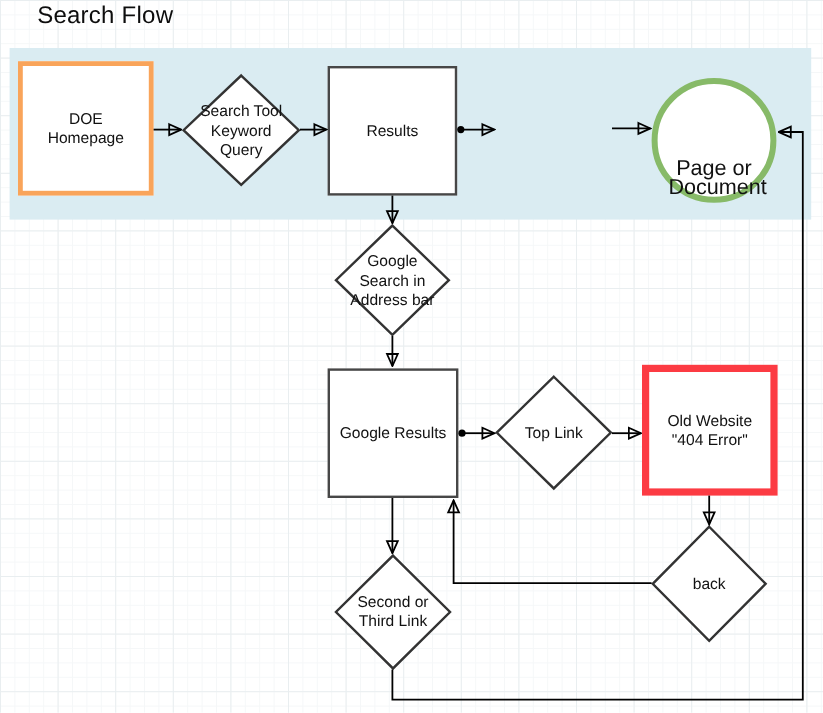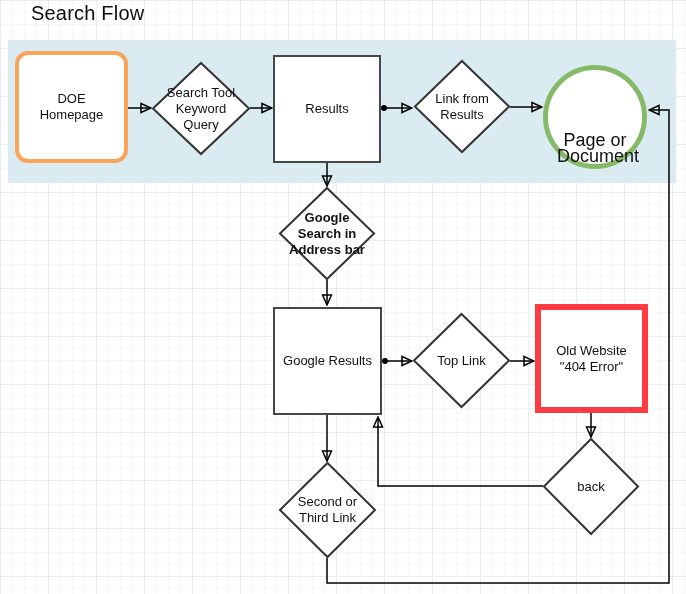--- a/index.html
+++ b/index.html
@@ -45,51 +45,45 @@
 </style>
 </head>
 <body>
 
 <div class="canvas">
 
   <div class="title">Search Flow</div>
 
   <div class="band"></div>
 
-  <div class="node rect orange" style="left:15px;top:51px;width:113px;height:112px;border-radius:13px;">
+  <div class="node rect orange" style="left:15px;top:51px;width:113px;height:112px;">
     <span class="lbl" style="width:82px;">DOE Homepage</span>
   </div>
 
   <div class="node rect" style="left:273px;top:55px;width:108px;height:108px;">
     <span class="lbl">Results</span>
   </div>
 
   <div class="node diamond" style="left:152px;top:62px;width:98px;height:93px;">
     <svg class="dshape" viewBox="0 0 100 100" preserveAspectRatio="none">
       <polygon points="50,1 99,50 50,99 1,50" fill="#ffffff" stroke="#333333" stroke-width="2" vector-effect="non-scaling-stroke"></polygon>
     </svg>
     <span class="dlabel lbl" style="width:76px;">Search Tool Keyword Query</span>
   </div>
 
-  <div class="node diamond" style="left:414px;top:60px;width:96px;height:93px;">
-    <svg class="dshape" viewBox="0 0 100 100" preserveAspectRatio="none">
-      <polygon points="50,1 99,50 50,99 1,50" fill="#ffffff" stroke="#333333" stroke-width="2" vector-effect="non-scaling-stroke"></polygon>
-    </svg>
-    <span class="dlabel lbl" style="width:70px;">Link from Results</span>
-  </div>
 
   <div class="node circle" style="left:543px;top:65px;width:104px;height:104px;">
     <span class="lbl" style="width:76px;">Page or Document</span>
   </div>
 
   <div class="node diamond" style="left:279px;top:187px;width:96px;height:93px;">
     <svg class="dshape" viewBox="0 0 100 100" preserveAspectRatio="none">
       <polygon points="50,1 99,50 50,99 1,50" fill="#ffffff" stroke="#333333" stroke-width="2" vector-effect="non-scaling-stroke"></polygon>
     </svg>
-    <span class="dlabel lbl" style="width:78px;font-weight:bold;">Google Search in Address bar</span>
+    <span class="dlabel lbl" style="width:78px;">Google Search in Address bar</span>
   </div>
 
   <div class="node rect" style="left:273px;top:307px;width:109px;height:108px;">
     <span class="lbl">Google Results</span>
   </div>
 
   <div class="node diamond" style="left:413px;top:313px;width:97px;height:95px;text-align:right;">
     <svg class="dshape" viewBox="0 0 100 100" preserveAspectRatio="none">
       <polygon points="50,1 99,50 50,99 1,50" fill="#ffffff" stroke="#333333" stroke-width="2" vector-effect="non-scaling-stroke"></polygon>
     </svg>

